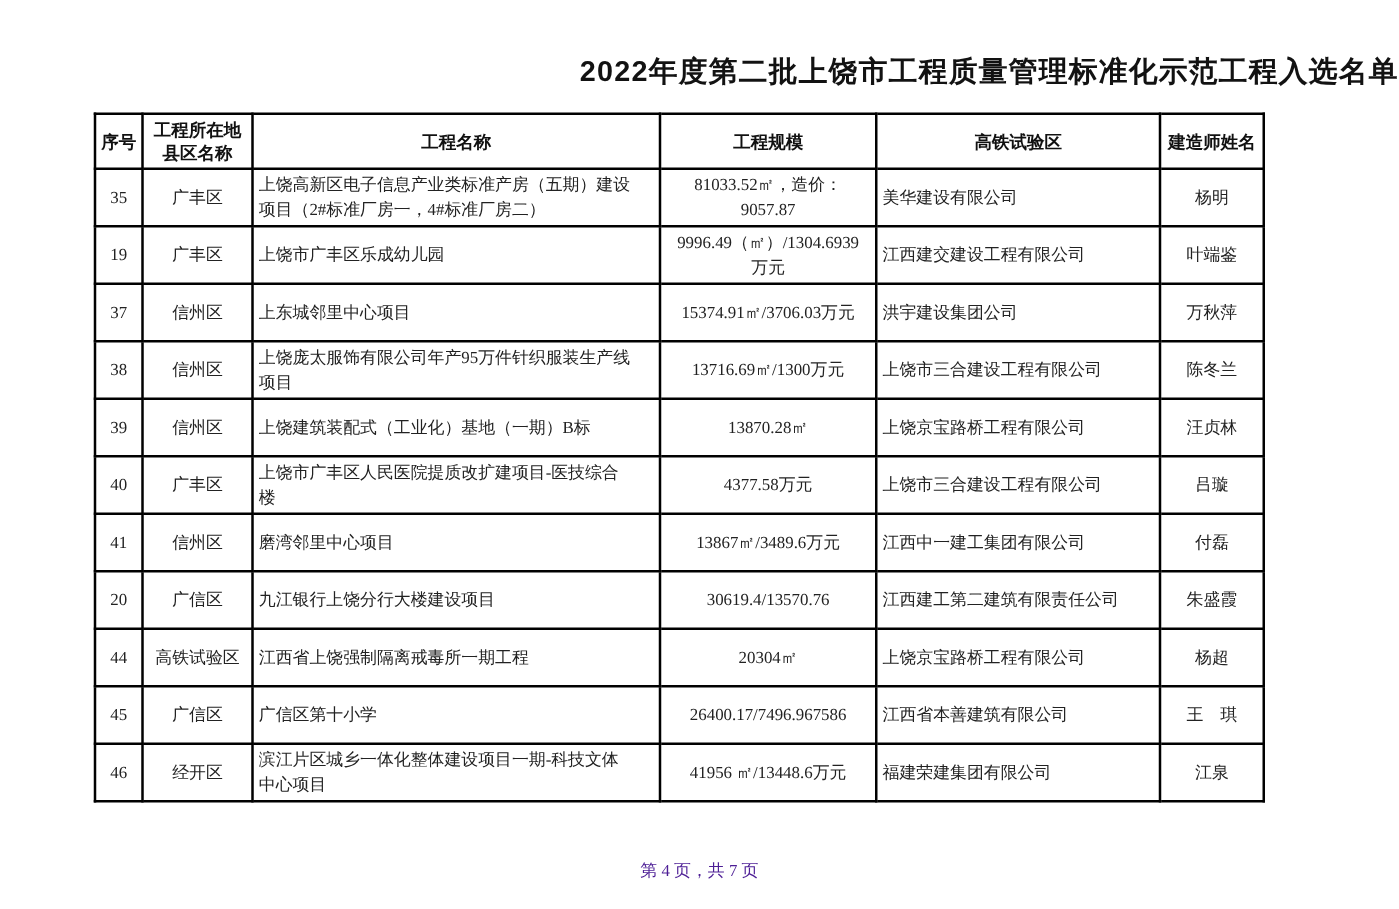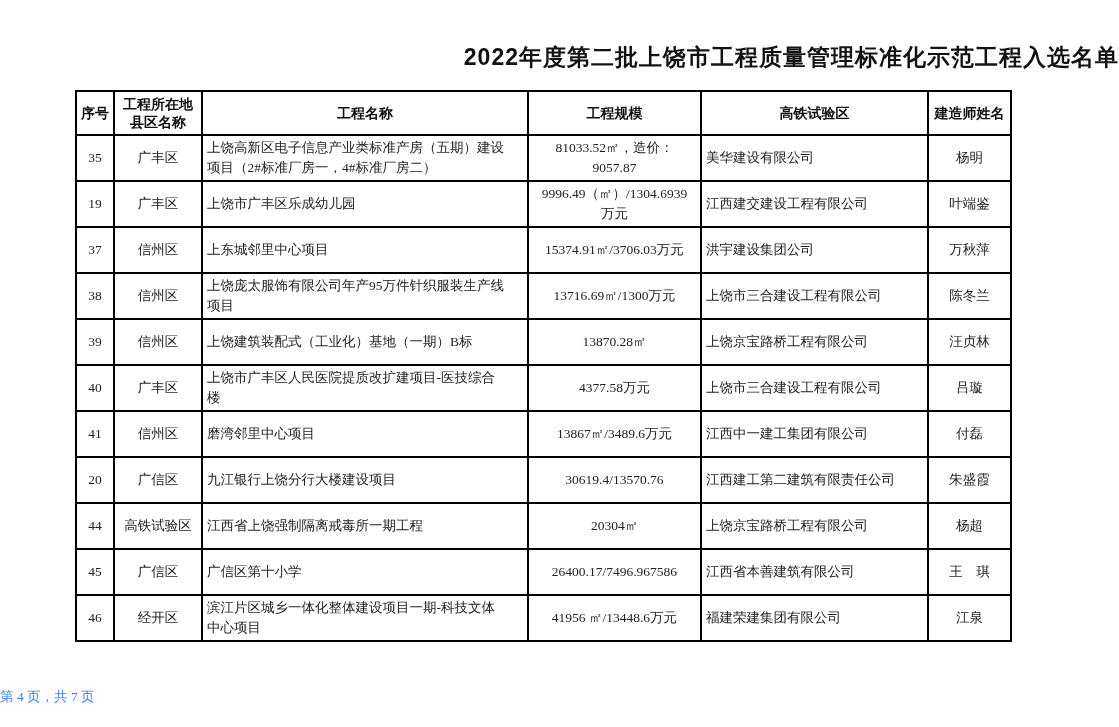--- a/index.html
+++ b/index.html
@@ -49,22 +49,23 @@
     height: 40px;
     line-height: 1.45;
     padding: 2px 4px;
     color: #222;
   }
   .c-no, .c-district, .c-scale, .c-builder { text-align: center; }
   .c-name, .c-contractor { text-align: left; }
   .page-footer {
     position: absolute;
     top: 688px; left: 0; width: 100%;
+    text-align: center;
     font-size: 13.5px;
-    color: #3b82f6;
+    color: #4c1d95;
   }
 </style>
 </head>
 <body>
 
 <div class="doc-title">2022年度第二批上饶市工程质量管理标准化示范工程入选名单</div>
 
 <table class="projects">
   <colgroup>
     <col style="width:38px">

